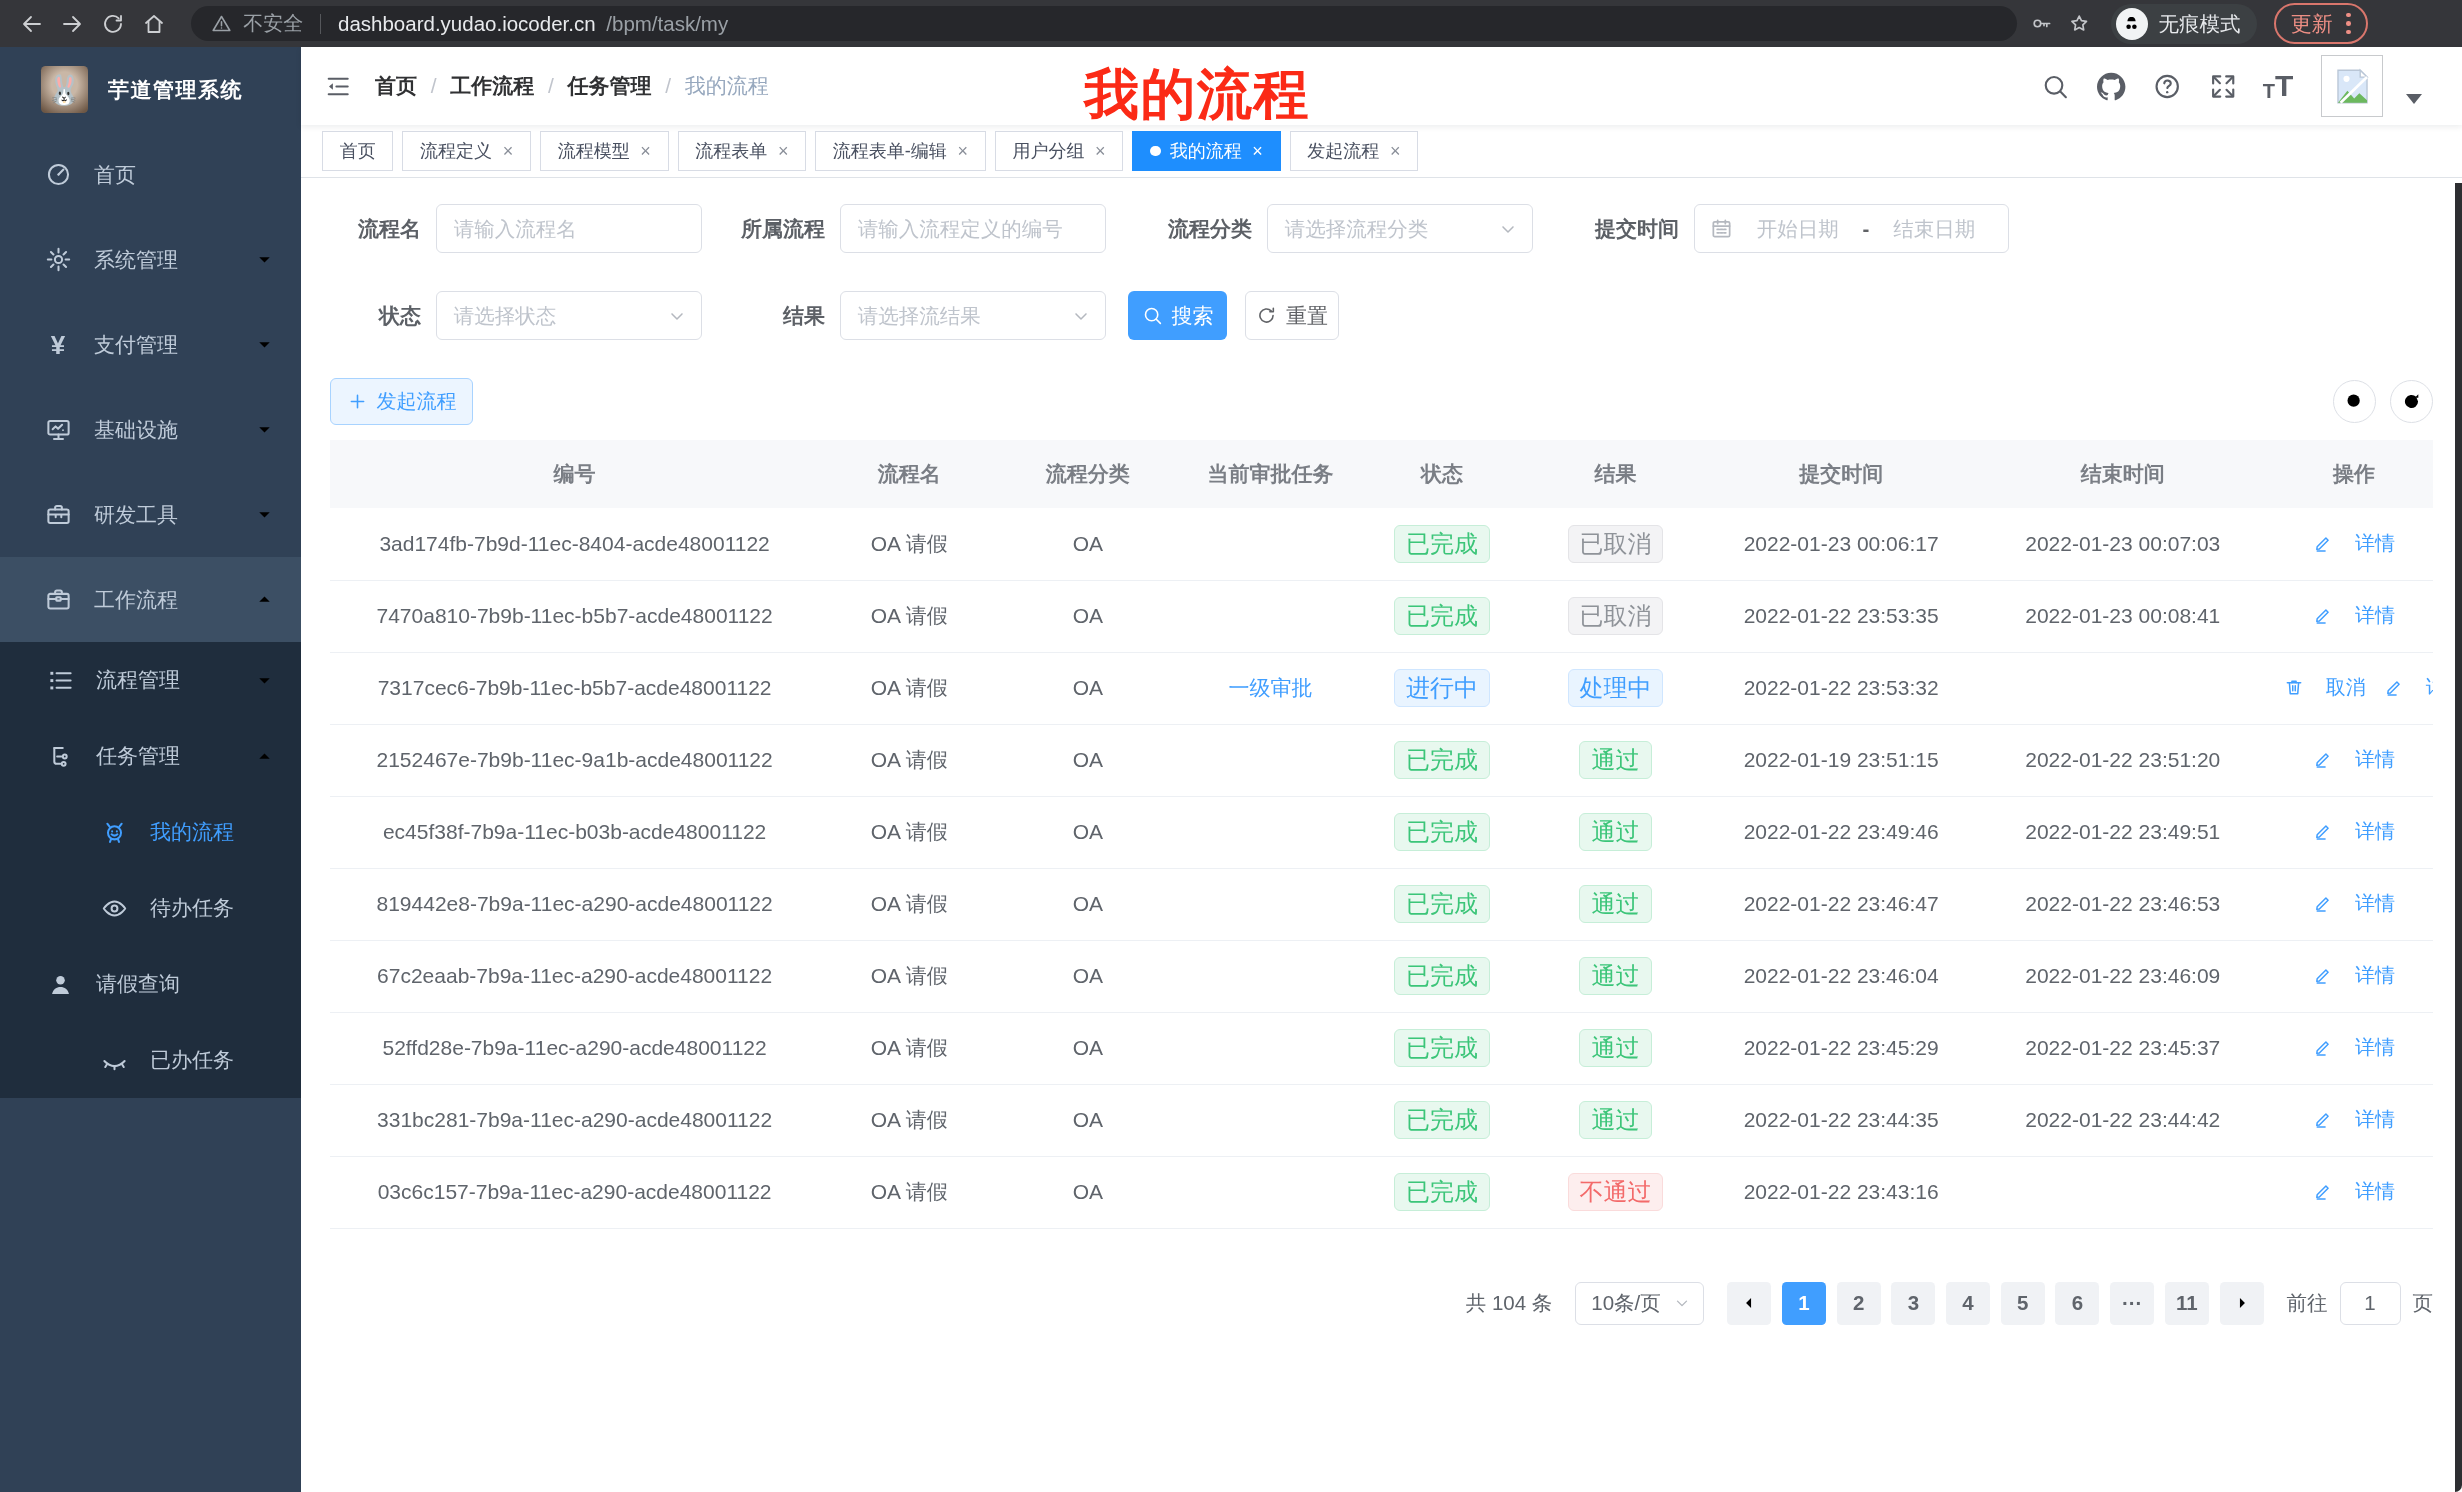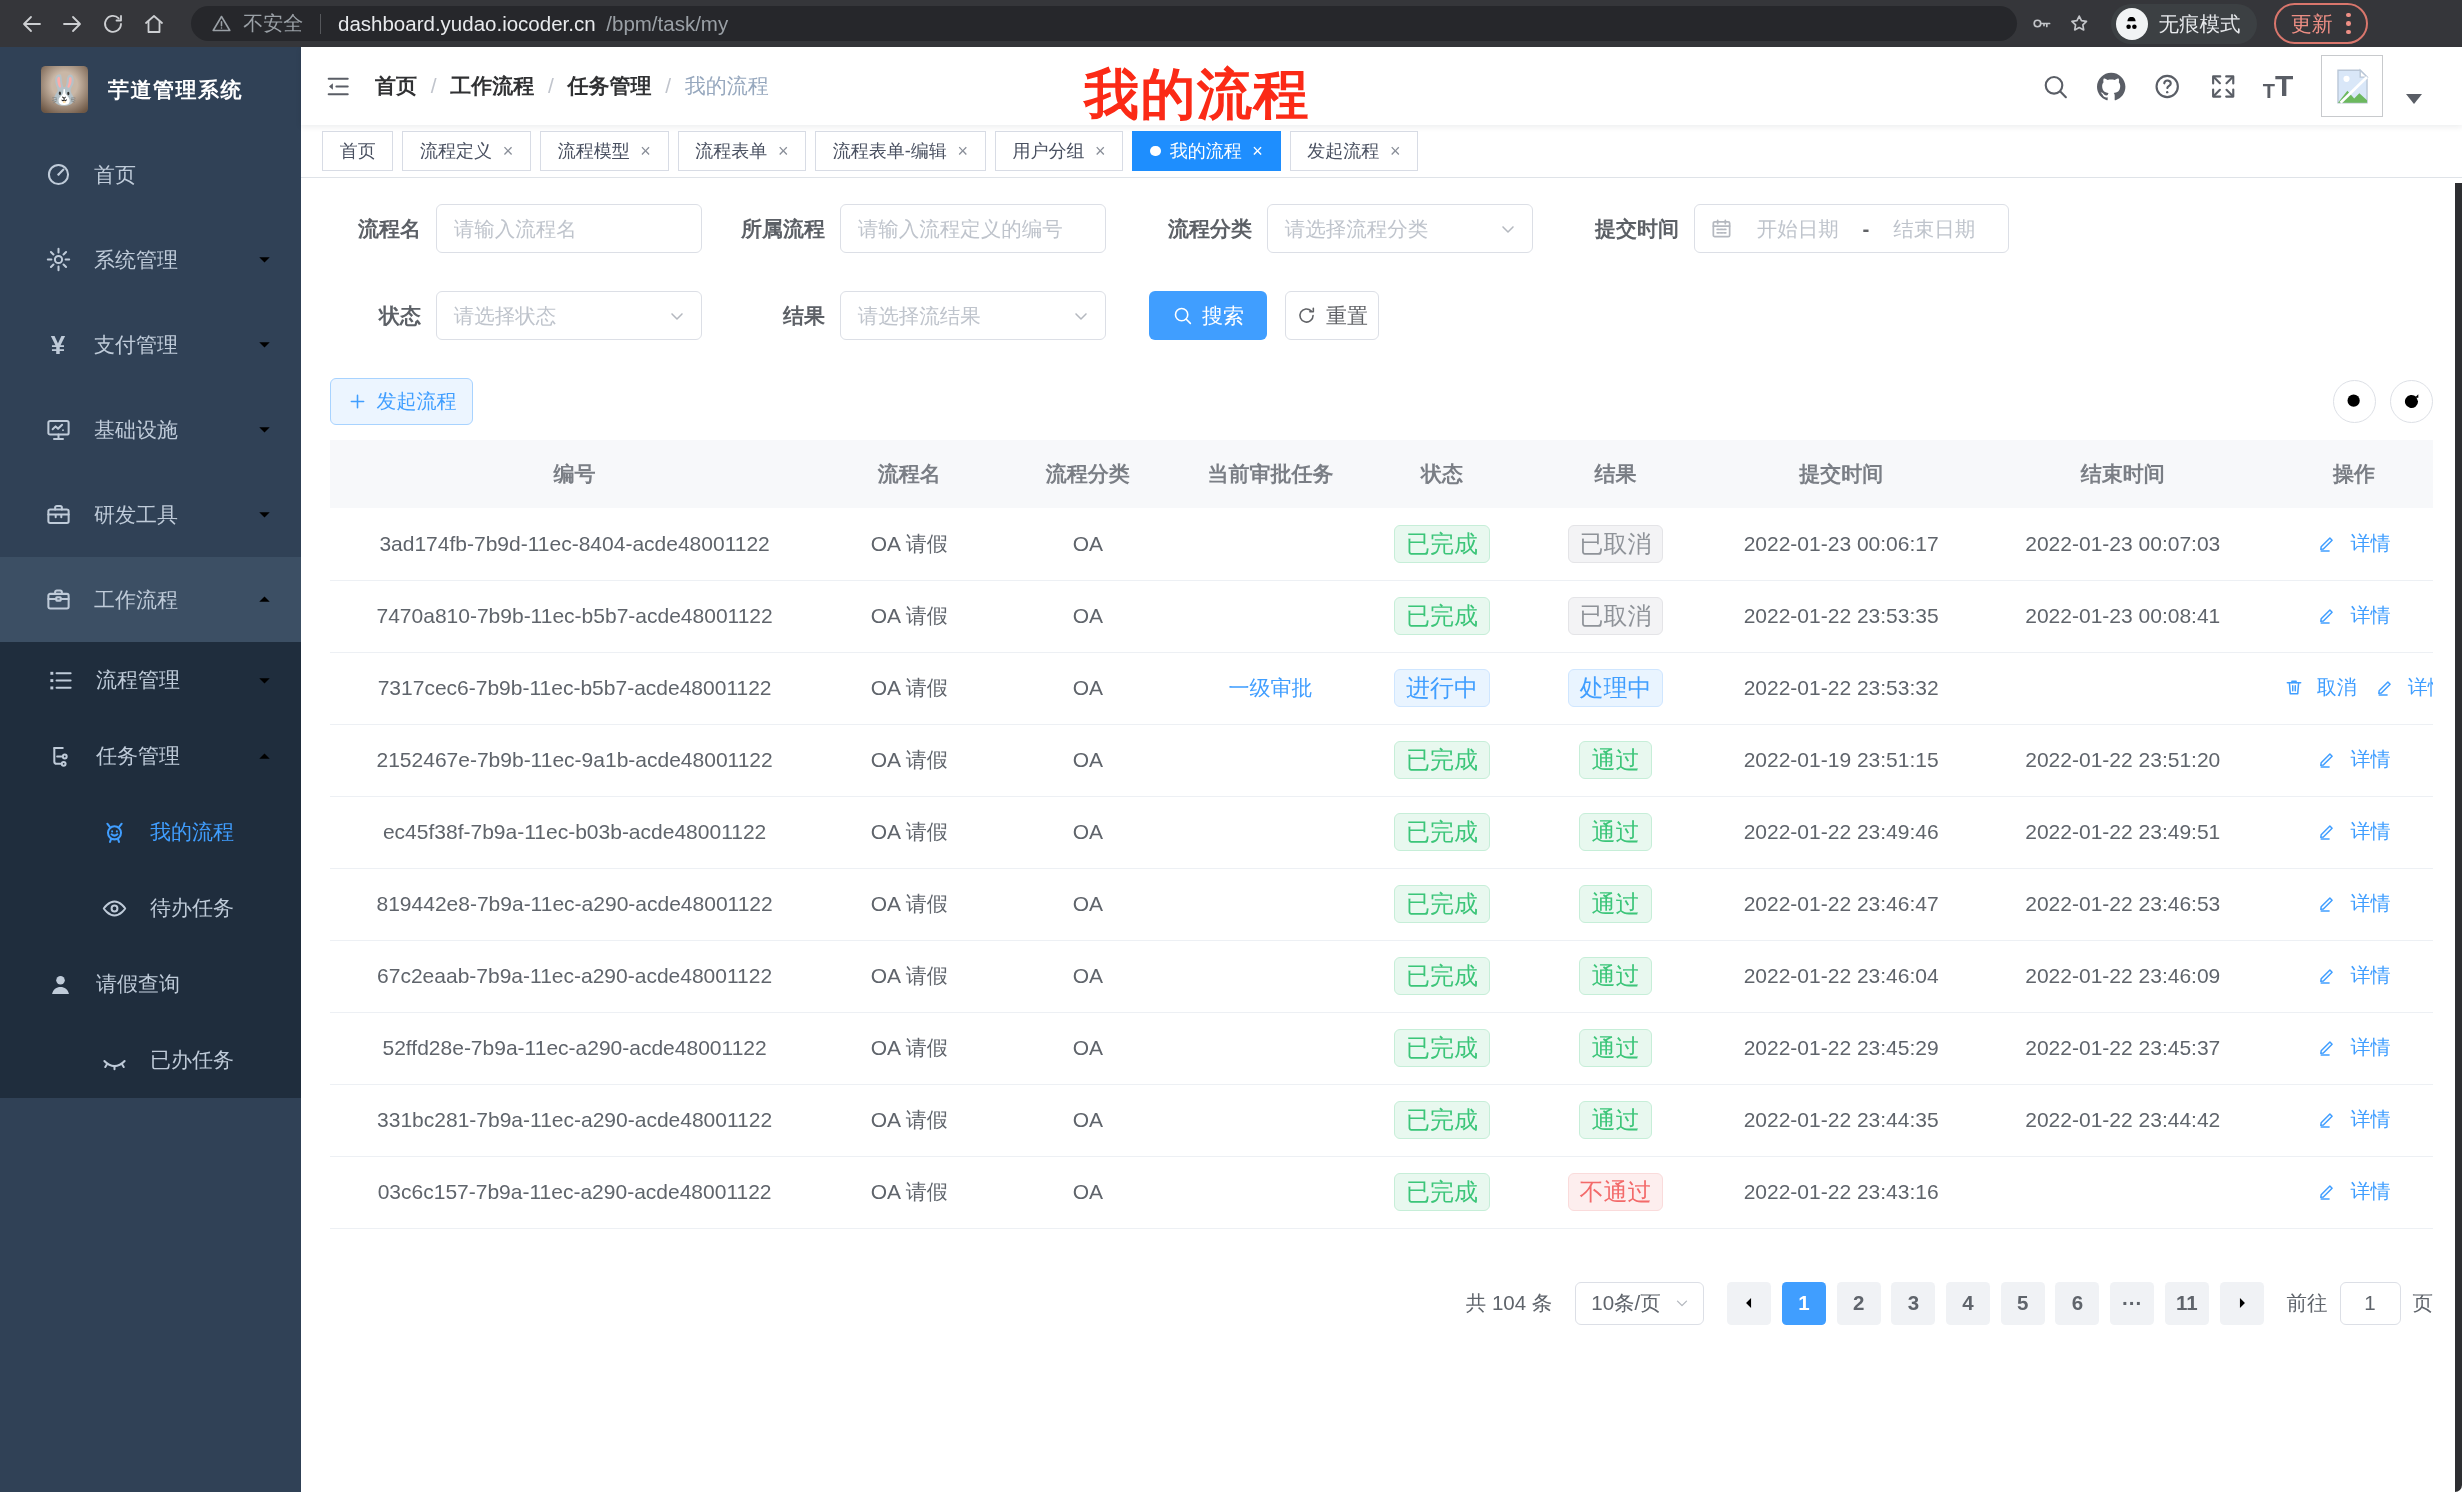--- a/index.html
+++ b/index.html
@@ -106,21 +106,21 @@
   .inp input::placeholder, .ph { color:#bfc4cc; }
   .sel { width:266px; padding:0 13.7px 0 16.7px; justify-content:space-between; cursor:pointer; }
   .sel .caret { width:20px; height:20px; color:#b4b8bf; }
   .range { width:315px; padding:0 15px; gap:6px; cursor:pointer; }
   .range .cal { width:23px; height:23px; color:#b4b8bf; flex-shrink:0; }
   .range .rtext { flex:1; text-align:center; }
   .rsep { color:#606266; font-weight:600; }
   .btn { height:49px; border-radius:6px; font-size:21px; display:inline-flex; align-items:center;
     justify-content:center; gap:9px; cursor:pointer; border:1.5px solid transparent; }
   .btn .icn { width:21px; height:21px; }
-  .btn-primary { background:#409eff; color:#fff; width:118px; margin-left:43px; }
+  .btn-primary { background:#409eff; color:#fff; width:99px; margin-left:22px; }
   .btn-plain { background:#fff; border-color:#dcdfe6; color:#606266; width:94px; margin-left:18px; }
   .toolbar { margin-top:38px; display:flex; align-items:center; }
   .btn-create { background:#ecf5ff; border-color:#a8d3ff; color:#409eff; width:143px; height:47px; font-size:20px; }
   .tool-circles { margin-left:auto; display:flex; gap:13.7px; }
   .circle-btn { width:43px; height:43px; border-radius:50%; border:1.5px solid #dde0e6; background:#fff;
     color:#5f646b; display:flex; align-items:center; justify-content:center; cursor:pointer; }
   .circle-btn svg { width:21px; height:21px; }
 
   
   .tblwrap { margin-top:15px; }
@@ -129,21 +129,21 @@
   td { height:72px; border-bottom:1.5px solid #edf0f4; font-size:21px; color:#5f646b; text-align:center;
     white-space:nowrap; overflow:hidden; }
   tr.trow td { background:#fff; }
   .tag { display:inline-block; min-width:73px; padding:0 10.7px; height:38px; line-height:35px;
     border:1.5px solid; border-radius:6px; font-size:24px; }
   .t-success { color:#3cc579; background:#e8f8ef; border-color:#c6eed8; }
   .t-primary { color:#409eff; background:#e9f4ff; border-color:#cfe6ff; }
   .t-info    { color:#8f9399; background:#f3f3f5; border-color:#e4e4e7; }
   .t-danger  { color:#f36a6a; background:#fdeeee; border-color:#fadbdb; }
   .blue-link { color:#409eff; cursor:pointer; }
-  .op { color:#409eff; font-size:20px; display:inline-flex; align-items:center; gap:13px;
+  .op { color:#409eff; font-size:20px; display:inline-flex; align-items:center; gap:22px;
     margin:0 9px; cursor:pointer; text-decoration:none; }
   .op .icn { width:20px; height:20px; }
 
   
   .pager-row { margin-top:53px; display:flex; justify-content:flex-end; align-items:center;
     gap:23px; font-size:20.5px; color:#5f646b; }
   .psel { width:129px; height:43px; border:1.5px solid #dcdfe6; border-radius:6px; display:flex;
     align-items:center; justify-content:space-between; padding:0 12px 0 15px; cursor:pointer; }
   .psel .caret { width:18px; height:18px; color:#b4b8bf; }
   .pages { display:flex; gap:10.7px; align-items:center; }

